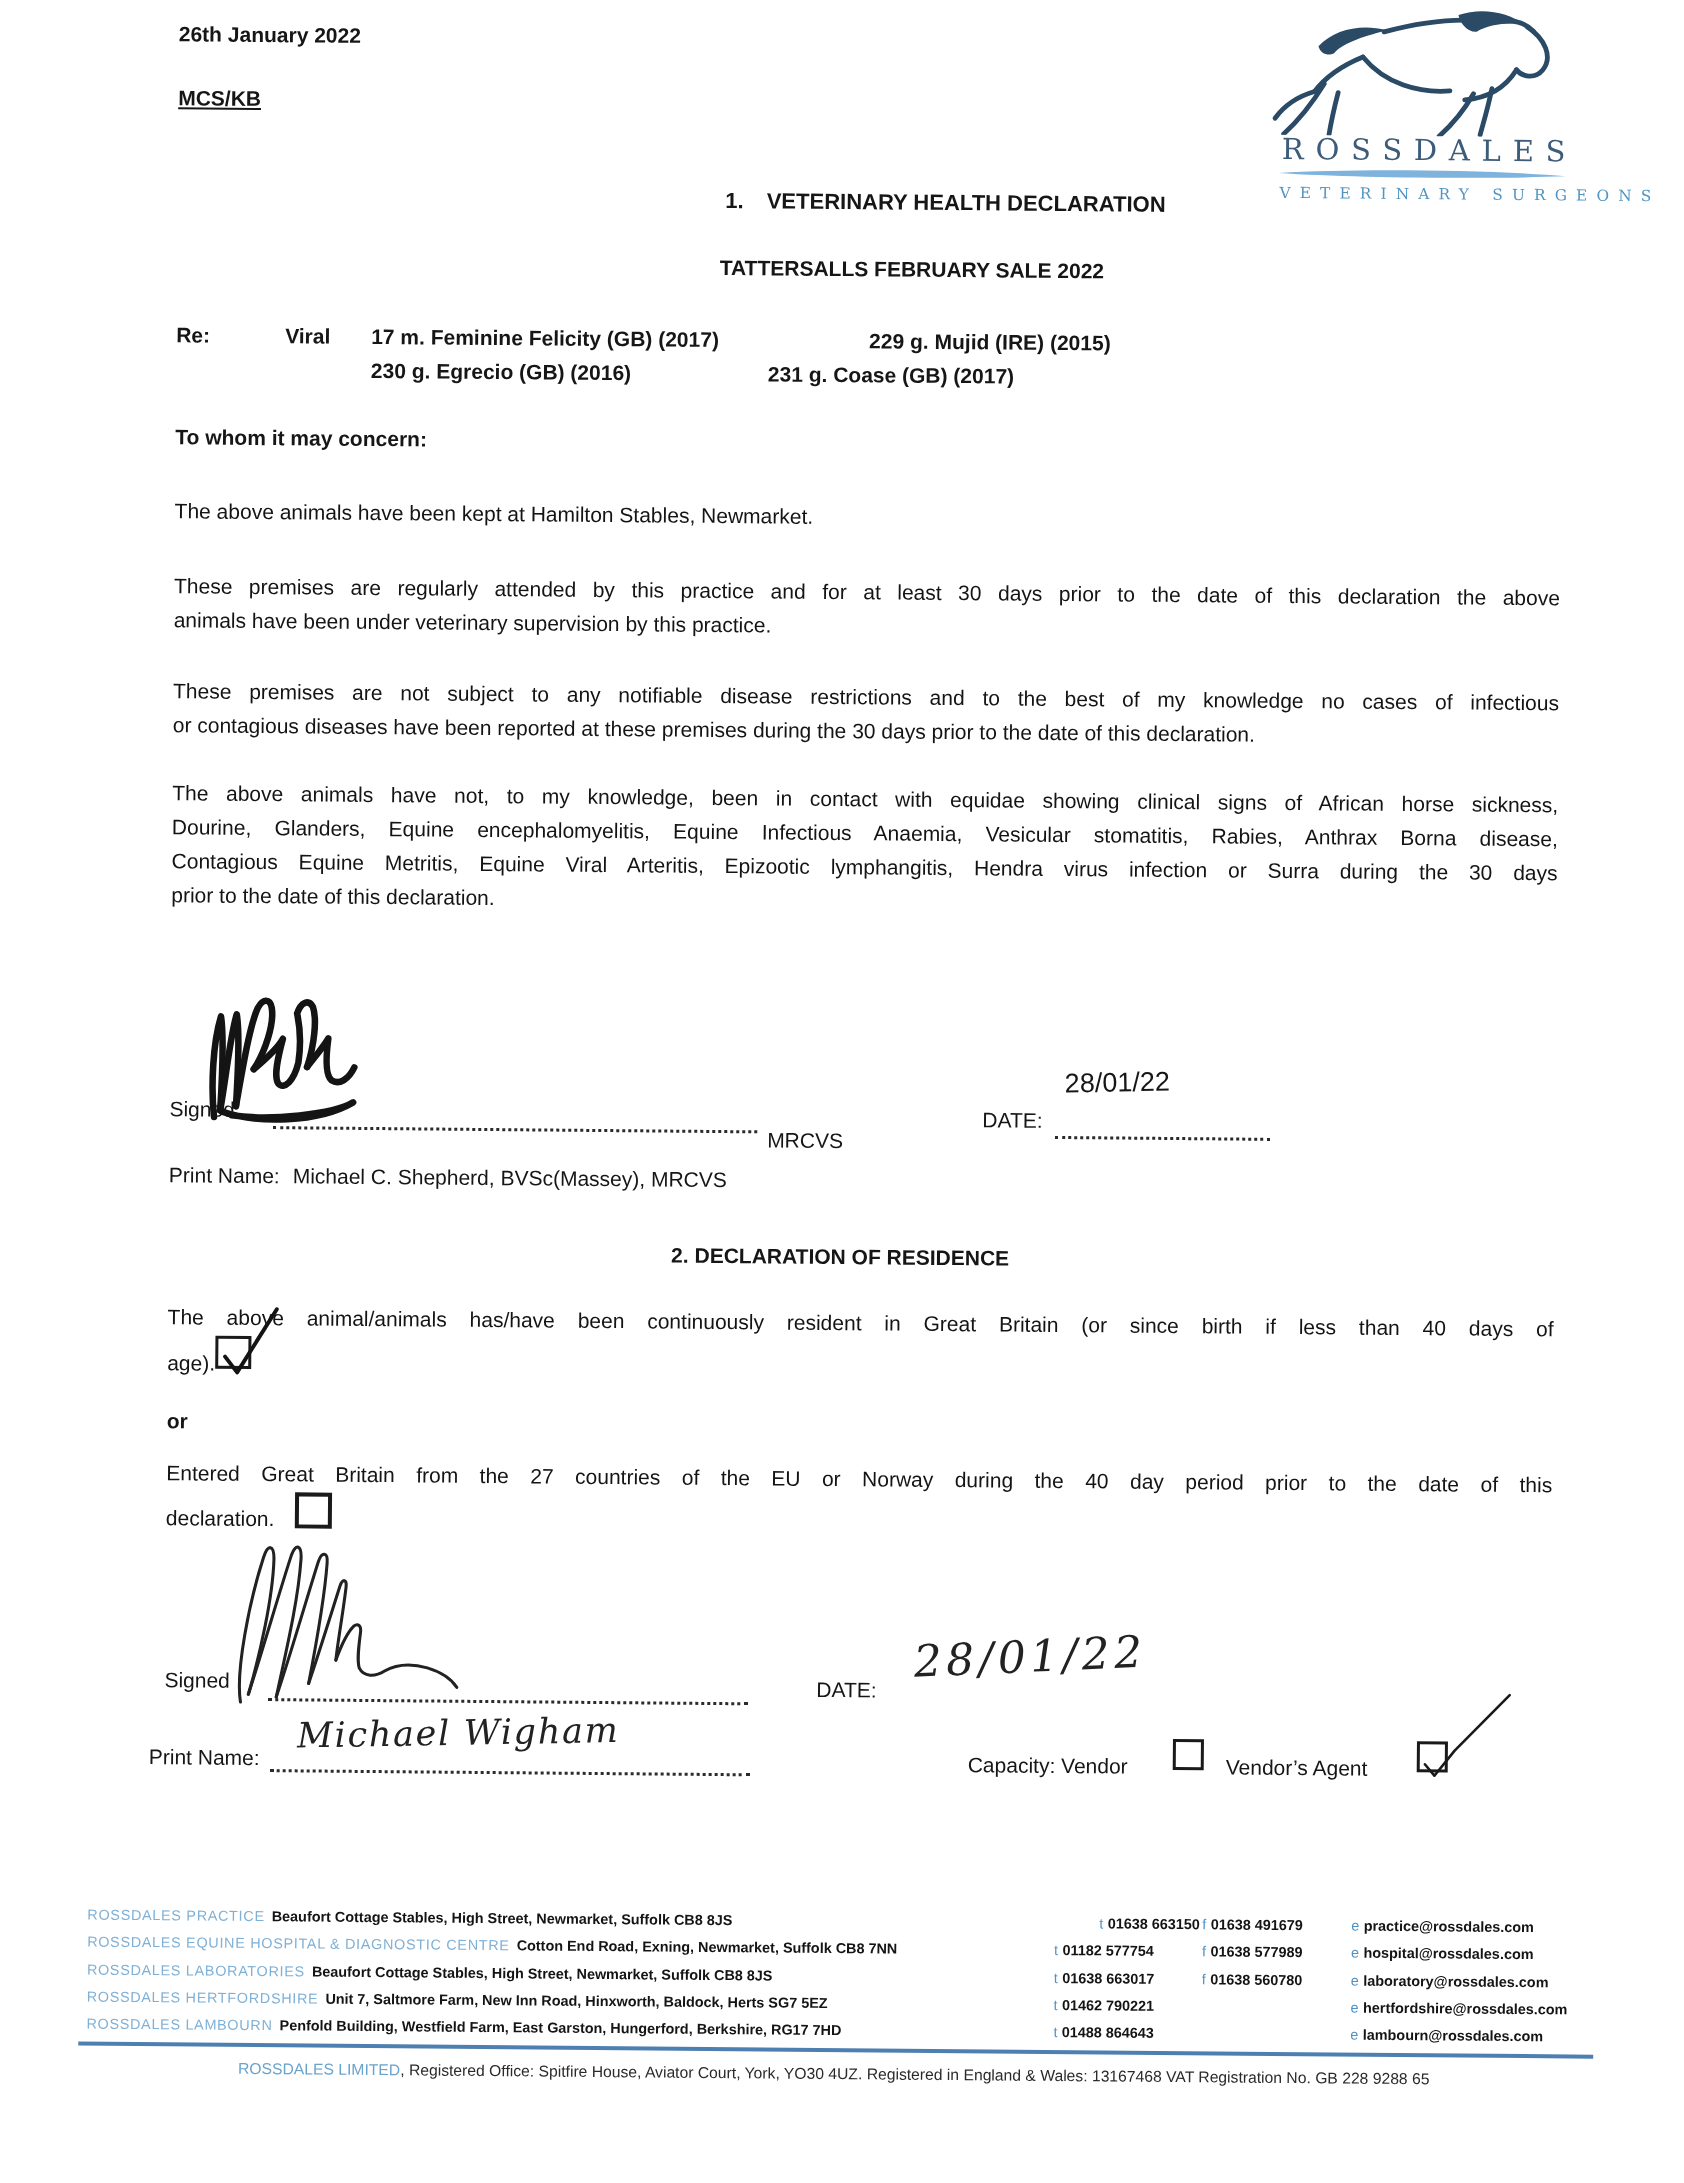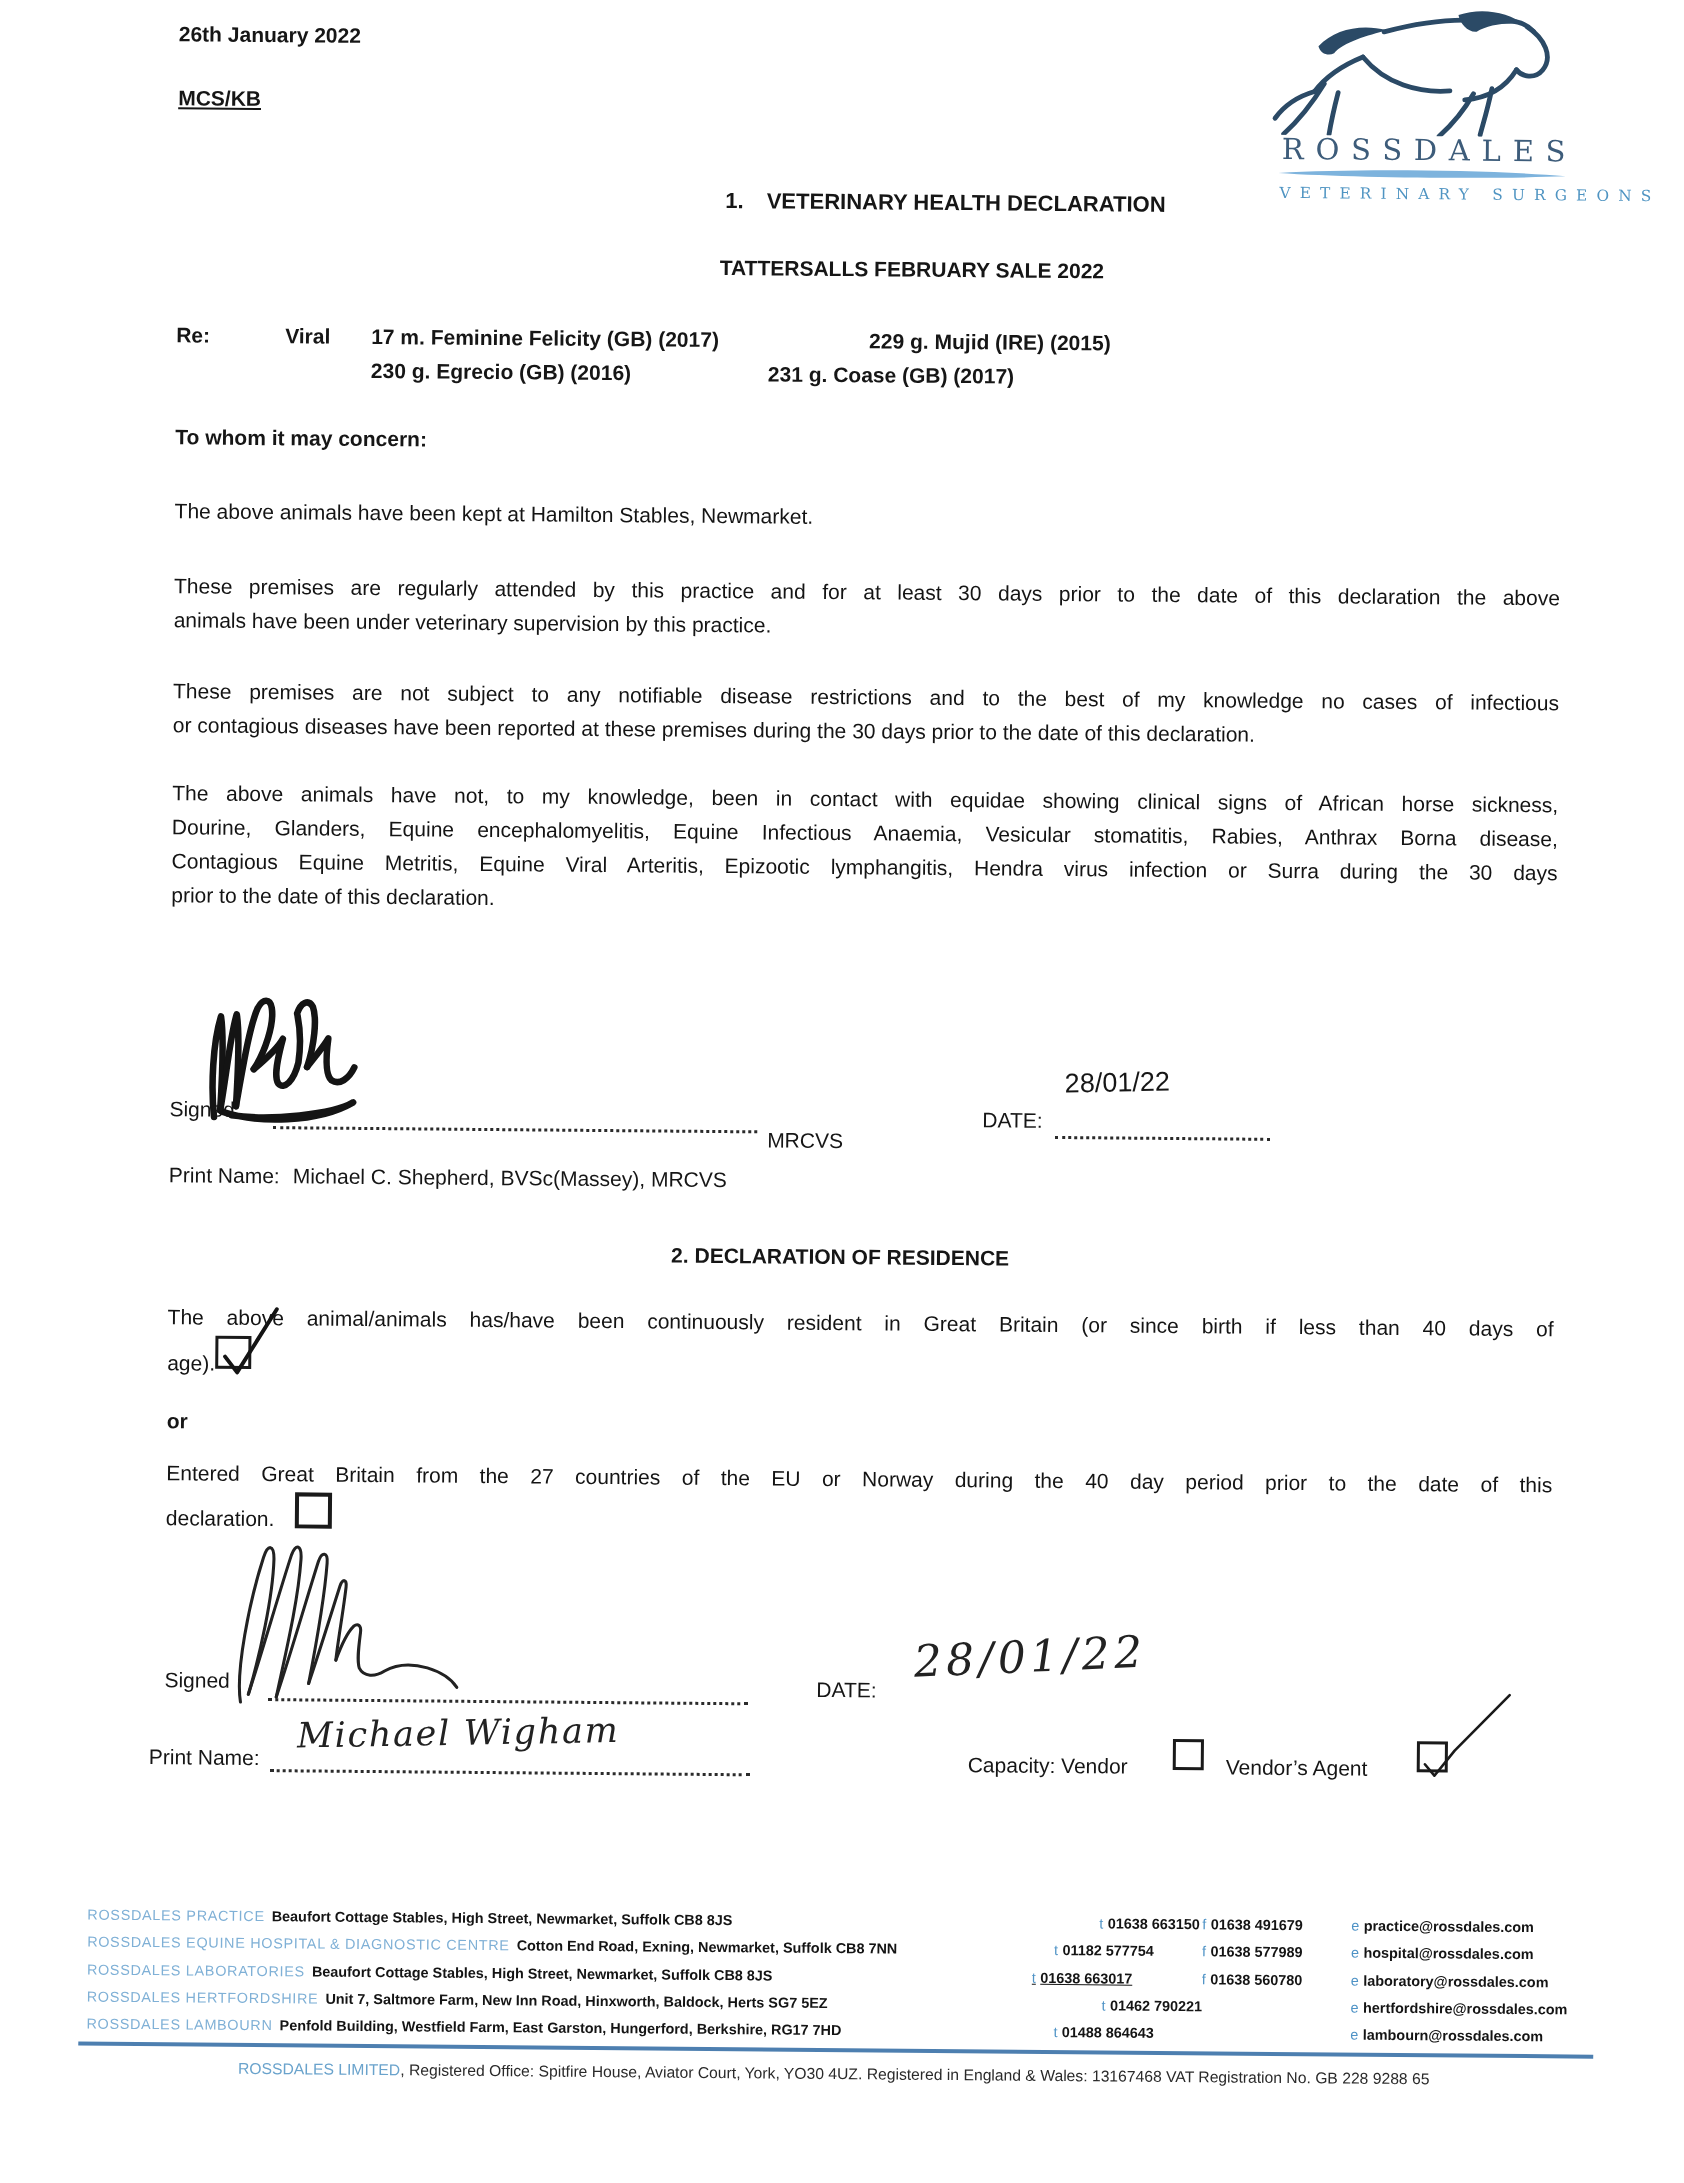--- a/index.html
+++ b/index.html
@@ -187,25 +187,25 @@
   </div>
 
   <div class="abs frow" style="left:1062px;top:1913px;margin-left:45px;"><span class="fpre">t</span><span class="fnum">01638 663150</span></div>
   <div class="abs frow" style="left:1210px;top:1913px;"><span class="fpre">f</span><span class="fnum">01638 491679</span></div>
   <div class="abs frow" style="left:1359px;top:1913px;"><span class="fpre">e</span><span class="fnum">practice@rossdales.com</span></div>
 
   <div class="abs frow" style="left:1062px;top:1940px;"><span class="fpre">t</span><span class="fnum">01182 577754</span></div>
   <div class="abs frow" style="left:1210px;top:1940px;text-align:center;"><span class="fpre">f</span><span class="fnum">01638 577989</span></div>
   <div class="abs frow" style="left:1359px;top:1940px;"><span class="fpre">e</span><span class="fnum">hospital@rossdales.com</span></div>
 
-  <div class="abs frow" style="left:1040px;top:1968px;text-decoration:underline;"><span class="fpre">t</span><span class="fnum">01638 663017</span></div>
+  <div class="abs frow" style="left:1062px;top:1968px;"><span class="fpre">t</span><span class="fnum">01638 663017</span></div>
   <div class="abs frow" style="left:1210px;top:1968px;"><span class="fpre">f</span><span class="fnum">01638 560780</span></div>
   <div class="abs frow" style="left:1359px;top:1968px;"><span class="fpre">e</span><span class="fnum">laboratory@rossdales.com</span></div>
 
-  <div class="abs frow" style="left:1062px;top:1995px;margin-left:48px;"><span class="fpre">t</span><span class="fnum">01462 790221</span></div>
+  <div class="abs frow" style="left:1062px;top:1995px;"><span class="fpre">t</span><span class="fnum">01462 790221</span></div>
   <div class="abs frow" style="left:1359px;top:1995px;"><span class="fpre">e</span><span class="fnum">hertfordshire@rossdales.com</span></div>
 
   <div class="abs frow" style="left:1062px;top:2022px;"><span class="fpre">t</span><span class="fnum">01488 864643</span></div>
   <div class="abs frow" style="left:1359px;top:2022px;"><span class="fpre">e</span><span class="fnum">lambourn@rossdales.com</span></div>
 
   <div class="abs" style="left:87px;top:2048px;width:1515px;height:3.9px;background:#4d7fb0;"></div>
 
   <div class="abs" style="left:247px;top:2065px;font-size:15.7px;white-space:nowrap;color:#2a2a2a;">
     <span style="color:#6aa3cc;">ROSSDALES LIMITED</span><span>, Registered Office: Spitfire House, Aviator Court, York, YO30 4UZ. Registered in England &amp; Wales: 13167468 VAT Registration No. GB 228 9288 65</span>
   </div>

